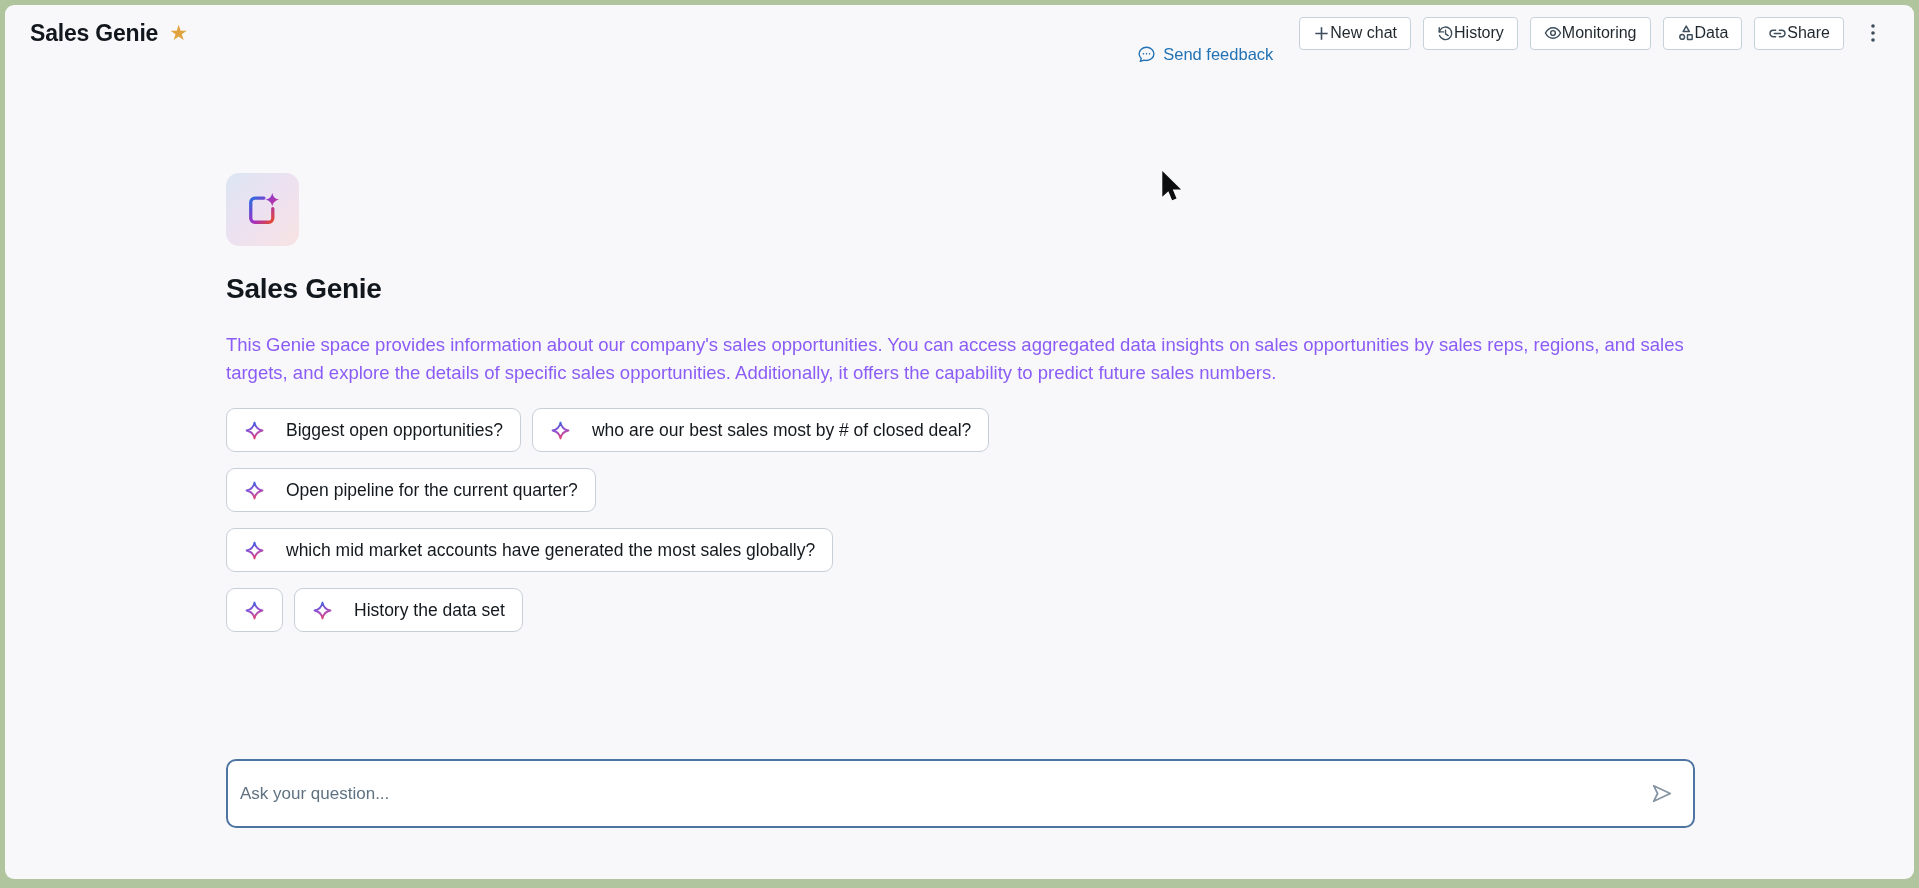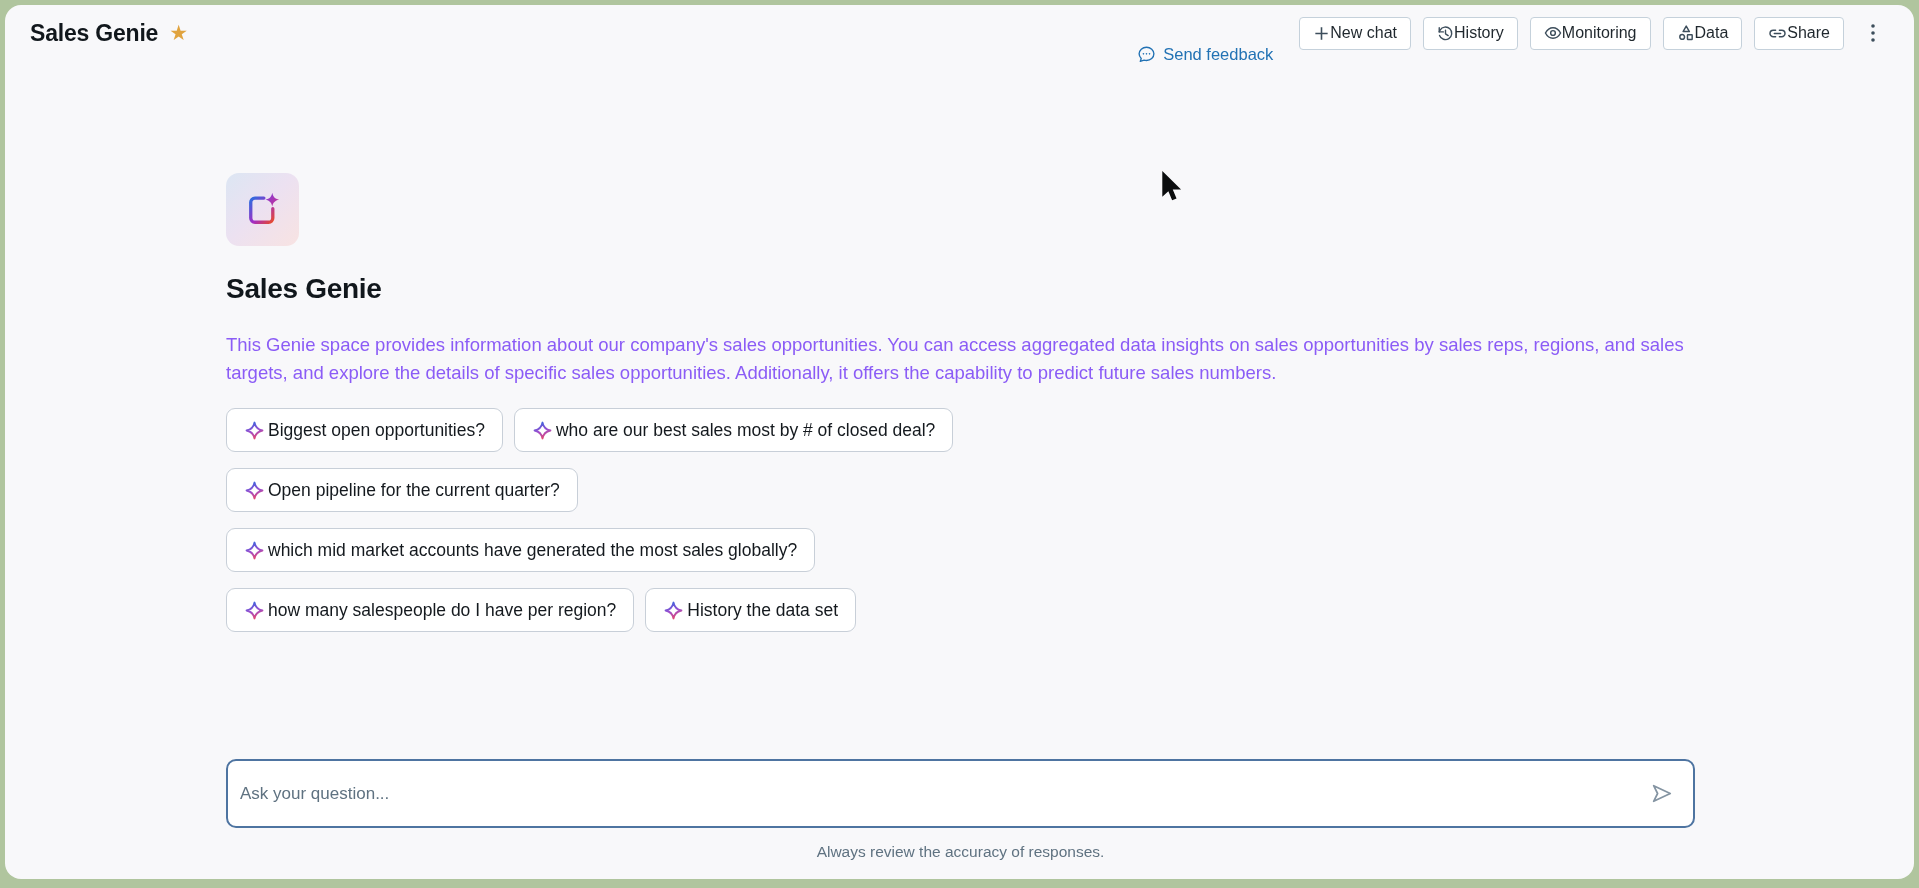--- a/index.html
+++ b/index.html
@@ -5,21 +5,21 @@
   * { margin:0; padding:0; box-sizing:border-box; }
   html,body { width:1919px; height:888px; overflow:hidden; }
   body {
     font-family:"Liberation Sans","DejaVu Sans",sans-serif;
     background:#b0c59e;
     position:relative;
   }
   .frame { position:absolute; inset:0; background:#b0c59e; }
   .page {
     position:absolute; left:5px; top:5px; right:5px; bottom:9px;
-    background:#f8f8fa; border-radius:16px; overflow:hidden;
+    background:#f8f8fa; border-radius:9px; overflow:hidden;
   }
   
   .topbar {
     position:absolute; left:0; top:0; right:0; height:56px;
     display:flex; align-items:center; justify-content:space-between;
     padding:0 26px 0 25px;
   }
   .title-wrap { display:flex; align-items:center; gap:11px; }
   .app-title { font-size:23px; font-weight:700; color:#11171c; letter-spacing:-0.2px; }
   .star { color:#e0a33e; font-size:21px; line-height:1; cursor:pointer; transform:translateY(-1px); }
@@ -46,21 +46,21 @@
     display:flex; align-items:center; justify-content:center;
   }
   .space-title { font-size:28px; font-weight:700; color:#11171c; margin-top:27px; letter-spacing:-0.3px; }
   .space-desc {
     margin-top:26px; font-size:18.5px; line-height:27.5px; color:#8b5cf6;
     max-width:1462px;
   }
   .chip-rows { margin-top:22px; display:flex; flex-direction:column; gap:16px; align-items:flex-start; }
   .chip-row { display:flex; gap:11px; }
   .chip {
-    display:flex; align-items:center; gap:3px; height:44px; padding:0 17px;
+    display:flex; align-items:center; gap:21px; height:44px; padding:0 17px;
     background:#ffffff; border:1px solid #c8cfd8; border-radius:9px;
     font-family:inherit; font-size:17.5px; color:#14191e; cursor:pointer; white-space:nowrap;
   }
   
   .composer {
     position:absolute; left:221px; top:754px; width:1469px; height:69px;
     background:#ffffff; border:2px solid #4e74a1; border-radius:10px;
     display:flex; align-items:center;
   }
   .composer input {
@@ -241,21 +241,20 @@
         </button>
       </div>
 
       <div class="chip-row">
         <button class="chip">
           <span style="display:flex">
             <svg width="21" height="21" viewBox="0 0 20 20" fill="none">
               <path d="M10 2.4c.8 4.3 3.3 6.8 7.6 7.6-4.3.8-6.8 3.3-7.6 7.6-.8-4.3-3.3-6.8-7.6-7.6 4.3-.8 6.8-3.3 7.6-7.6Z" stroke="url(#gSpark)" stroke-width="1.7" stroke-linejoin="round"></path>
             </svg>
           </span>
-          <span>how many salespeople do I have per region?</span>
         </button>
         <button class="chip">
           <span style="display:flex">
             <svg width="21" height="21" viewBox="0 0 20 20" fill="none">
               <path d="M10 2.4c.8 4.3 3.3 6.8 7.6 7.6-4.3.8-6.8 3.3-7.6 7.6-.8-4.3-3.3-6.8-7.6-7.6 4.3-.8 6.8-3.3 7.6-7.6Z" stroke="url(#gSpark)" stroke-width="1.7" stroke-linejoin="round"></path>
             </svg>
           </span>
           <span>History the data set</span>
         </button>
       </div>
@@ -266,20 +265,19 @@
     <input type="text" placeholder="Ask your question..." style="">
     <button class="send-btn">
       <span style="display:flex">
         <svg width="23" height="23" viewBox="0 0 20 20" fill="none" stroke="#8494a2" stroke-width="1.5" stroke-linejoin="round">
           <path d="M3.2 16.8 17.6 10 3.2 3.2 6.6 10Z"></path>
         </svg>
       </span>
     </button>
   </div>
 
-  <div class="disclaimer">Always review the accuracy of responses.</div>
 
   <svg class="cursor" width="22" height="33" viewBox="0 0 17 25">
     <path d="M1 0.5v20l4.7-4.4 2.9 7.1 3.4-1.4-2.9-7h6.4Z" fill="#0b0d0e"></path>
   </svg>
 
 </div>
 </div>
 
 </body></html>

